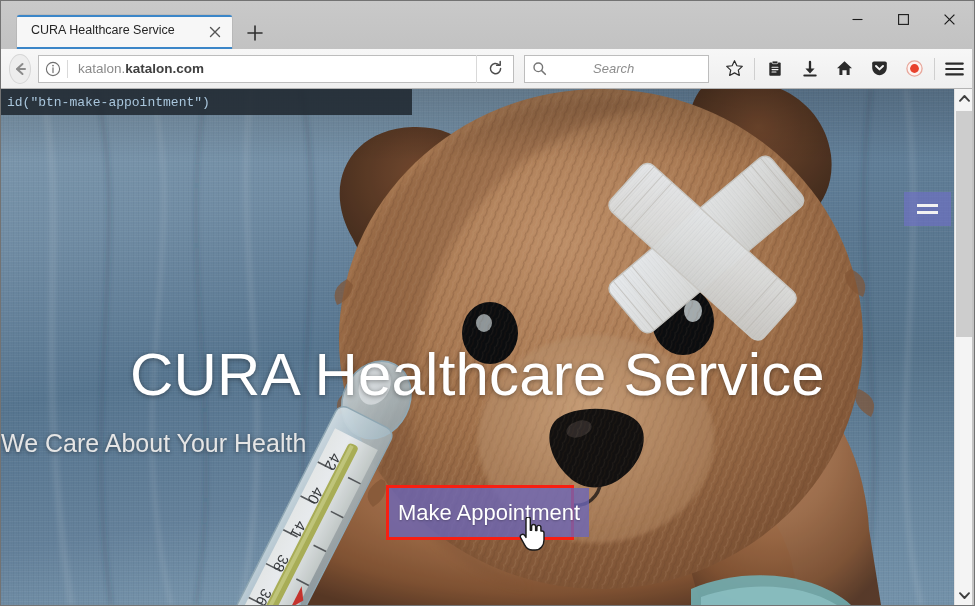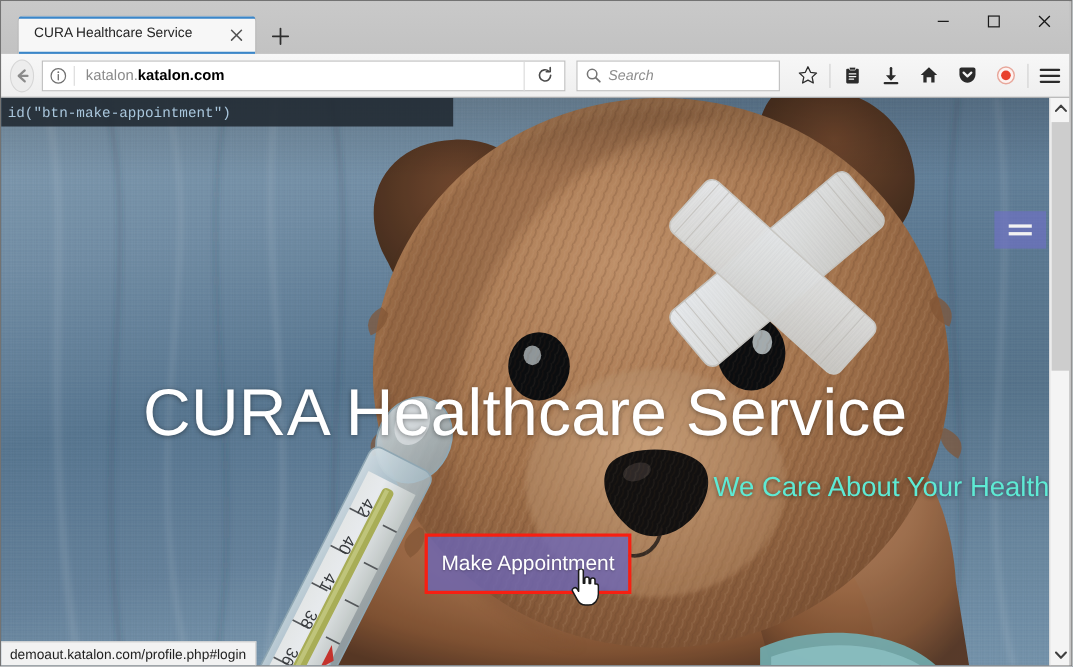--- a/index.html
+++ b/index.html
@@ -131,38 +131,39 @@
   }
   .url-sep {
     width: 1px; height: 18px; background: #d9d9d9;
   }
   .url-text {
     padding-left: 10px;
     font-size: 13.5px;
     color: #8a8a8a;
     white-space: nowrap;
   }
-  .url-text b { color: #000000; font-weight: 700; }
+  .url-text b { color: #404040; font-weight: 700; }
   .reload-box {
     width: 36px; height: 28px;
     border-left: 1px solid #d9d9d9;
     margin-left: auto;
     display: flex; align-items:center; justify-content:center;
     color: #4b4b4b;
   }
   .searchbar {
     flex: 0 0 auto;
     width: 185px;
     height: 28px;
     margin-left: 10px;
     background: #ffffff;
     border: 1px solid #bdbdbd;
     display: flex;
     align-items: center;
     box-sizing: border-box;
+    gap: 40px;
   }
   .search-ic {
     width: 28px;
     display:flex; align-items:center; justify-content:center;
     color: #757575;
   }
   .search-ph {
     font-size: 13px;
     color: #8d8d8d;
     font-style: italic;
@@ -244,42 +245,42 @@
     font-weight: 400;
     color: #ffffff;
     letter-spacing: 0.2px;
     text-shadow: 0 1px 5px rgba(0,0,0,0.40);
     white-space: nowrap;
   }
   .hero-sub {
     position: absolute;
     left: 0; right: 0;
     top: 340px;
-    text-align: right;
+    text-align: left;
     font-size: 25px;
-    color: #5eead4;
+    color: #e5e5e5;
     text-shadow: 0 1px 4px rgba(0,0,0,0.45);
     white-space: nowrap;
   }
 
   
   .appt-highlight {
     position: absolute;
     left: 385px; top: 396px;
     width: 188px; height: 55px;
     border: 3px solid #f71f12;
     box-sizing: border-box;
   }
   .appt-btn {
     position: absolute;
     left: 388px; top: 399px;
-    width: 182px; height: 49px;
+    width: 200px; height: 49px;
     background: rgba(108,103,186,0.78);
     color: #ffffff;
-    font-size: 19px;
+    font-size: 22px;
     display: flex;
     align-items: center;
     justify-content: center;
     box-sizing: border-box;
     text-shadow: 0 1px 2px rgba(0,0,0,0.25);
   }
 
   
   .cursor {
     position: absolute;
@@ -685,17 +686,14 @@
       </svg>
     </div>
     <div class="scroll-thumb"></div>
     <div class="scroll-arrow down">
       <svg width="11" height="9" viewBox="0 0 11 9" aria-hidden="true">
         <path d="M1 2.2 L5.5 7 L10 2.2" stroke="#3f3f3f" stroke-width="1.9" fill="none" stroke-linecap="round" stroke-linejoin="round"></path>
       </svg>
     </div>
   </div>
 
-  <div class="statusbar">
-    <span>demoaut.katalon.com/profile.php#login</span>
-  </div>
 
 </div>
 
 </body></html>

